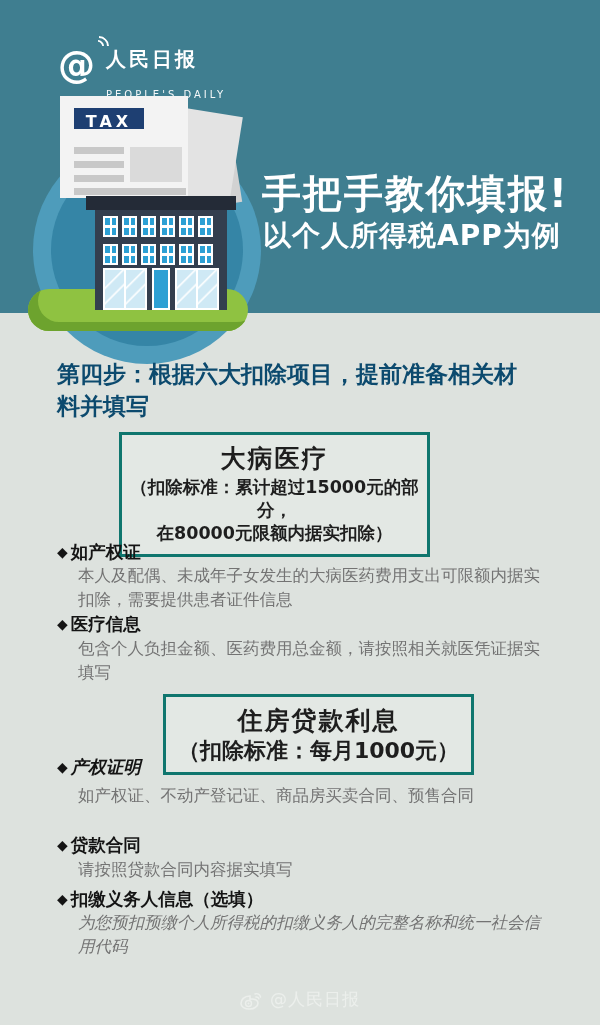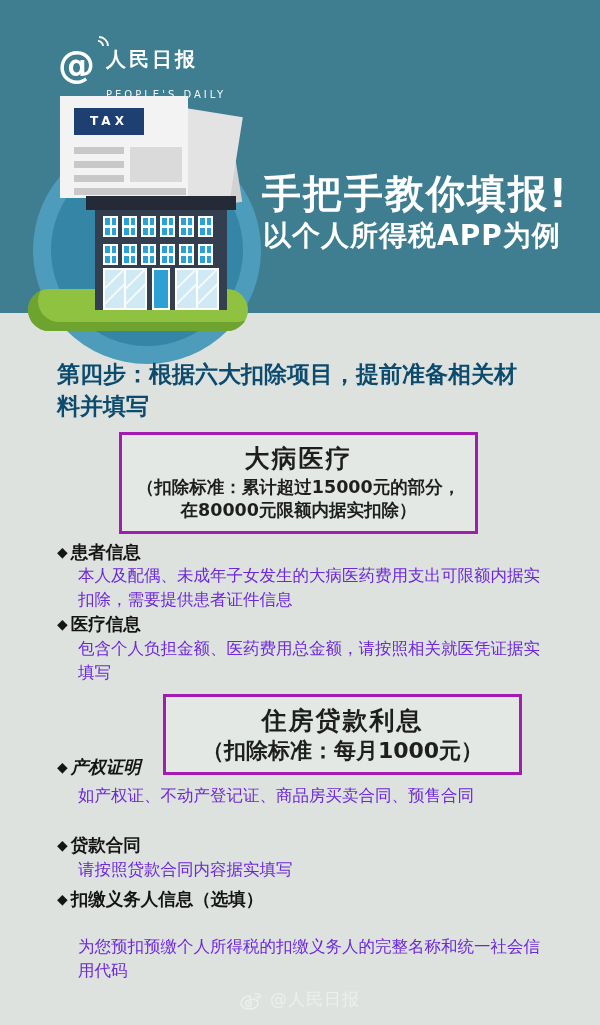--- a/index.html
+++ b/index.html
@@ -19,21 +19,21 @@
   .logo-name { font-size:20px; font-weight:bold; letter-spacing:3px; line-height:22px; }
   .logo-sub { font-size:10px; letter-spacing:3px; margin-top:19px; opacity:.95; }
 
   
   .circle-outer { position:absolute; left:33px; top:136px; width:228px; height:228px; border-radius:50%; background:#4e9cbb; }
   .circle-inner { position:absolute; left:51px; top:154px; width:192px; height:192px; border-radius:50%; background:#3585a6; }
   .grass { position:absolute; left:28px; top:289px; width:220px; height:42px; border-radius:22px; background:#8fc241; box-shadow:inset 10px -9px 0 #6da32e; }
   .paper3 { position:absolute; left:188px; top:148px; width:50px; height:58px; background:#d2d2d2; transform:rotate(-9deg); }
   .paper2 { position:absolute; left:176px; top:112px; width:60px; height:92px; background:#e3e3e3; transform:rotate(9deg); }
   .paper { position:absolute; left:60px; top:96px; width:128px; height:102px; background:#f3f3f3; }
-  .tax-box { position:absolute; left:14px; top:12px; width:70px; height:27px; background:#1e3f72; color:#fff; font-size:12px; font-weight:bold; letter-spacing:4px; text-align:center; line-height:27px; }
+  .tax-box { position:absolute; left:14px; top:12px; width:70px; height:21px; background:#1e3f72; color:#fff; font-size:16px; font-weight:bold; letter-spacing:4px; text-align:center; line-height:27px; }
   .pline { position:absolute; background:#c8c8c8; height:7px; }
   .pl1 { left:14px; top:51px;  width:50px; }
   .pl2 { left:14px; top:65px;  width:50px; }
   .pl3 { left:14px; top:79px;  width:50px; }
   .pl4 { left:14px; top:92px;  width:112px; }
   .pblock { position:absolute; left:70px; top:51px; width:52px; height:35px; background:#dadada; }
   .roof { position:absolute; left:86px; top:196px; width:150px; height:14px; background:#242b37; }
   .bldg { position:absolute; left:95px; top:210px; width:132px; height:100px; background:#333e4e; }
   .wins { position:absolute; left:103px; top:216px; width:116px; display:flex; flex-wrap:wrap; gap:7px 4px; }
   .win { width:15px; height:21px; background:#fff; padding:2px; display:flex; gap:2px; }
@@ -44,36 +44,36 @@
   .door.mid  { width:18px; }
   .door.side i { flex:1; background:linear-gradient(135deg,#cfe9f5 28%,#ffffff 32%,#cfe9f5 36%,#cfe9f5 55%,#ffffff 59%,#cfe9f5 63%); }
   .door.mid i { flex:1; background:#2da0d4; }
 
   .hero-title1 { position:absolute; left:262px; top:167px; font-size:39px; font-weight:bold; color:#ffffff; letter-spacing:2px; white-space:nowrap; }
   .hero-title2 { position:absolute; left:263px; top:217px; font-size:28px; font-weight:bold; color:#ffffff; letter-spacing:1px; white-space:nowrap; }
 
   
   .step-heading { position:absolute; left:57px; top:358px; width:480px; font-size:23px; font-weight:bold; color:#0c4a6e; line-height:32px; }
 
-  .tbox { position:absolute; left:119px; width:359px; background:#e3e8e4; border:3px solid #a21caf; text-align:center; padding:7px 8px 9px; color:#1e1e1e; }
+  .tbox { position:absolute; left:119px; width:311px; background:#e3e8e4; border:3px solid #0f766e; text-align:center; padding:7px 8px 9px; color:#1e1e1e; }
   .tbox .tbox-title { font-size:25px; font-weight:bold; line-height:34px; letter-spacing:2px; }
   .tbox .tbox-note { font-size:17.5px; font-weight:bold; line-height:23px; }
   #box1 { top:432px; }
   #box2 { top:694px;margin-left:44px; }
   #box2 .tbox-note { font-size:22px; line-height:25px; }
 
   .item-label { position:absolute; left:57px; font-size:17.5px; font-weight:bold; color:#141414; white-space:nowrap; }
   .item-label .diamond { font-size:14px; margin-right:3px; vertical-align:1px; }
-  .item-desc { position:absolute; left:78px; width:474px; font-size:16.5px; color:#6d28d9; line-height:24px; }
+  .item-desc { position:absolute; left:78px; width:474px; font-size:16.5px; color:#737373; line-height:24px; }
 
   #lab1 { top:540px; } #desc1 { top:564px; }
   #lab2 { top:612px; } #desc2 { top:637px; }
   #lab3 { top:755px;font-style:italic; } #desc3 { top:784px; }
   #lab4 { top:833px; } #desc4 { top:858px; }
-  #lab5 { top:887px; } #desc5 { top:935px; }
+  #lab5 { top:887px; } #desc5 { top:911px;font-style:italic; }
 
   
   .footer { position:absolute; left:0; top:988px; width:600px; display:flex; justify-content:center; align-items:center; gap:6px; color:#f0f3f0; opacity:.8; }
   .footer-text { font-size:17px; letter-spacing:1px; }
 </style>
 </head>
 <body>
 
 <div class="poster">
 
@@ -175,21 +175,21 @@
   </div>
 
   <div class="step-heading">第四步：根据六大扣除项目，提前准备相关材料并填写</div>
 
   <div class="tbox" id="box1">
     <div class="tbox-title">大病医疗</div>
     <div class="tbox-note">（扣除标准：累计超过15000元的部分，</div>
     <div class="tbox-note">在80000元限额内据实扣除）</div>
   </div>
 
-  <div class="item-label" id="lab1"><span class="diamond">◆</span><span>患者信息</span></div>
+  <div class="item-label" id="lab1"><span class="diamond">◆</span><span>如产权证</span></div>
   <div class="item-desc" id="desc1">本人及配偶、未成年子女发生的大病医药费用支出可限额内据实扣除，需要提供患者证件信息</div>
 
   <div class="item-label" id="lab2"><span class="diamond">◆</span><span>医疗信息</span></div>
   <div class="item-desc" id="desc2">包含个人负担金额、医药费用总金额，请按照相关就医凭证据实填写</div>
 
   <div class="tbox" id="box2">
     <div class="tbox-title">住房贷款利息</div>
     <div class="tbox-note">（扣除标准：每月1000元）</div>
   </div>
 

